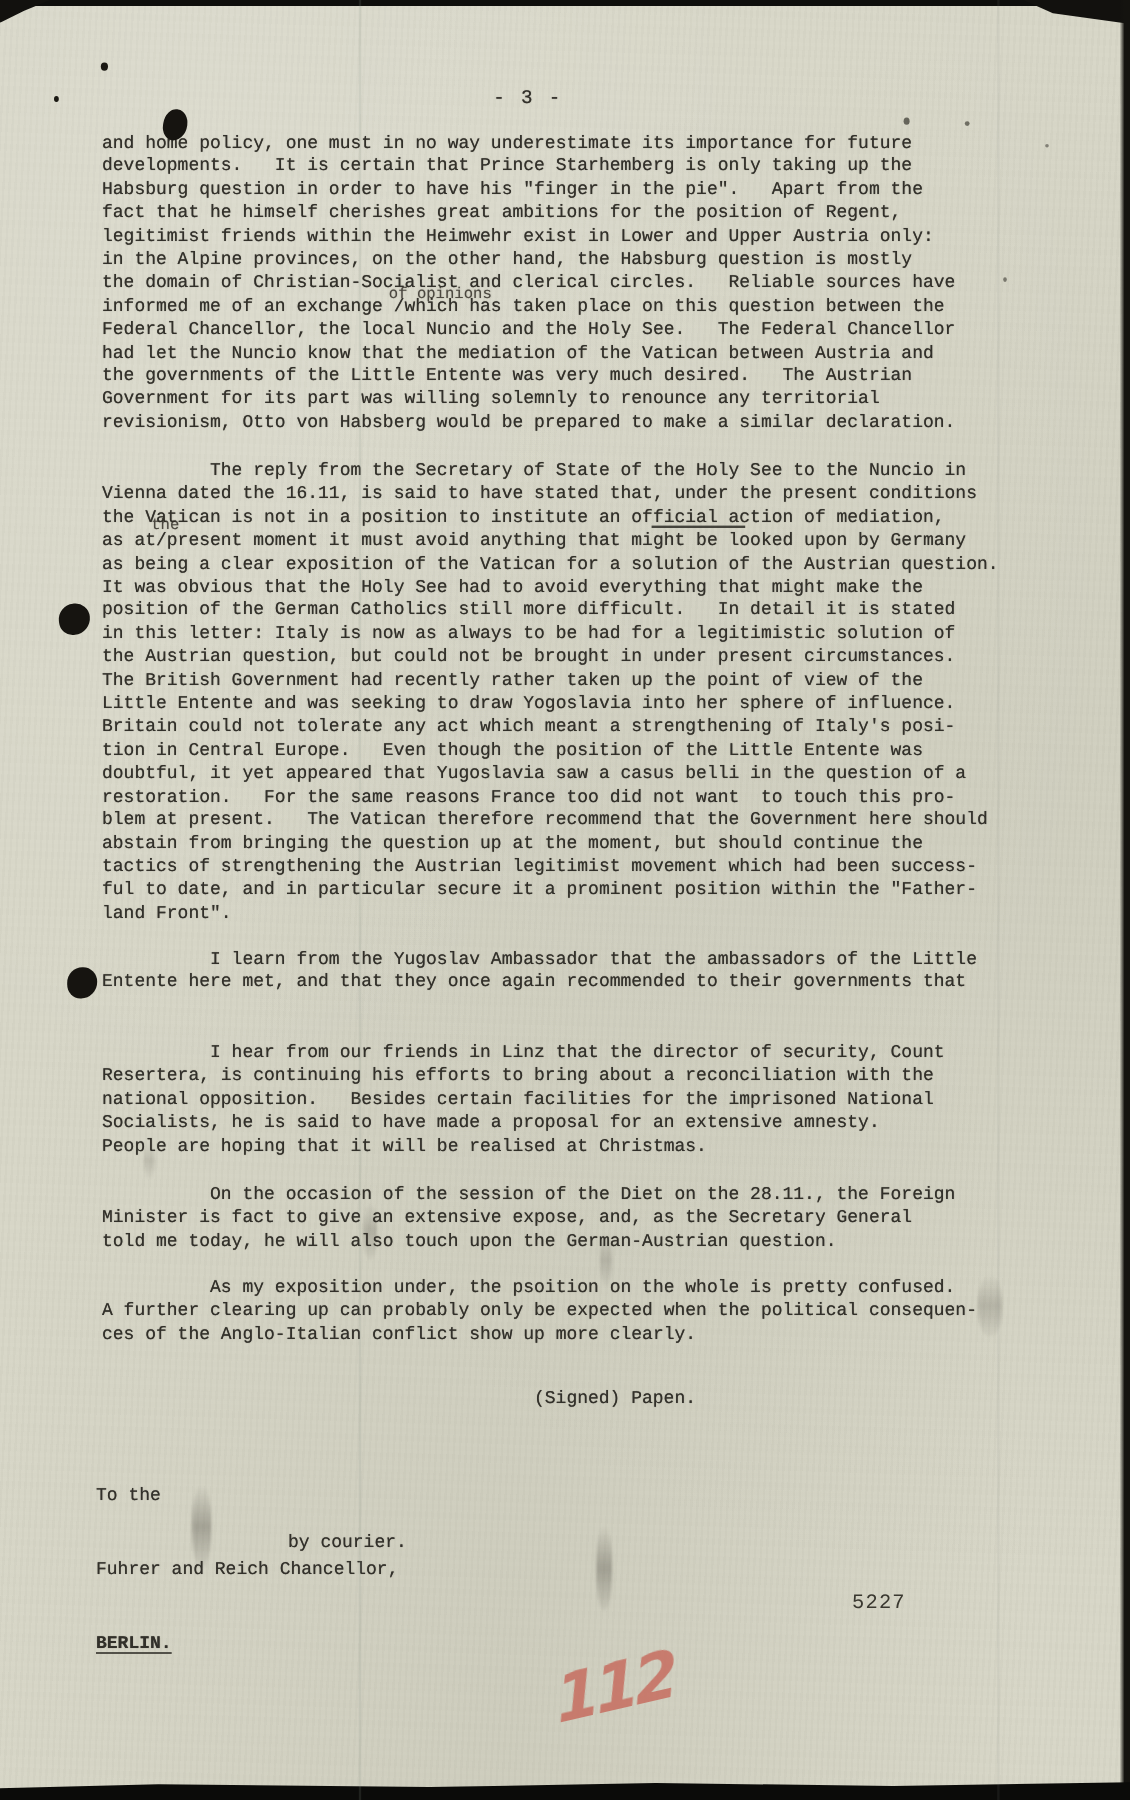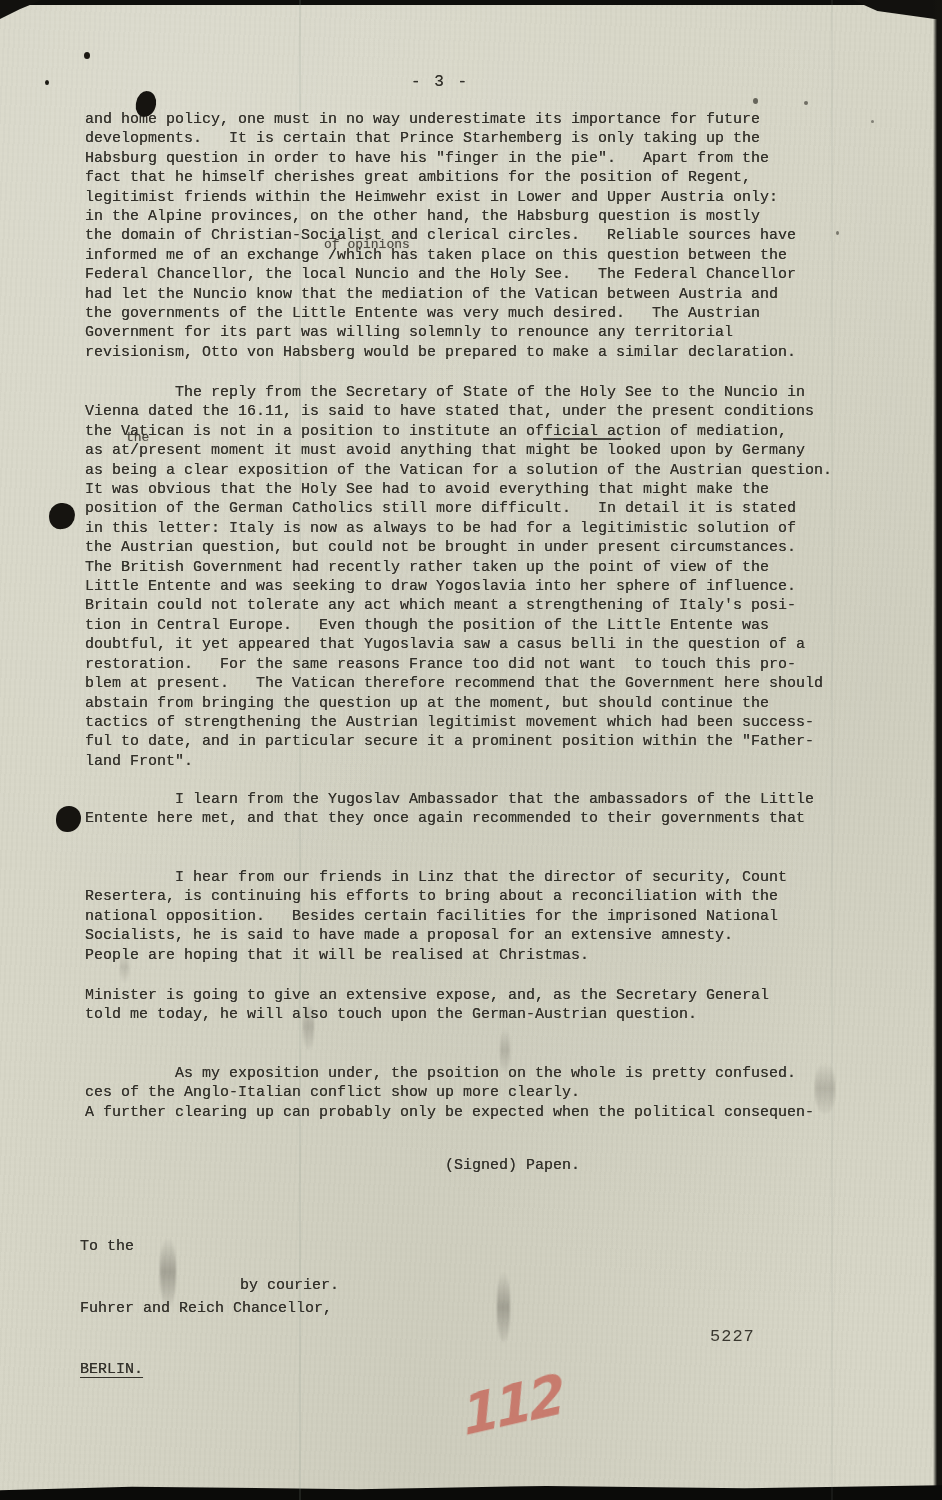--- a/index.html
+++ b/index.html
@@ -24,21 +24,21 @@
   .para{position:absolute;left:85px;width:812px;}
   .line{white-space:pre;}
   .page-number{position:absolute;top:73px;left:0;width:880px;text-align:center;
     font-size:16px;letter-spacing:2px;}
   .insertion{position:absolute;font-size:13px;color:rgba(48,45,38,0.72);
     text-shadow:0 0 0.8px rgba(48,45,38,0.5);white-space:pre;}
   .underline-mark{position:absolute;height:2px;background:rgba(44,42,36,0.85);
     filter:blur(0.3px);}
   .signature{position:absolute;top:1156px;left:445px;}
   .address{position:absolute;top:1196px;left:80px;line-height:20.5px;}
-  .address .underlined{text-decoration:underline;text-underline-offset:4px;}
+  .address .underlined{text-decoration:underline;text-underline-offset:4px;font-weight:bold;}
   .delivery{position:absolute;top:1276px;left:240px;}
   .doc-number{position:absolute;top:1327px;left:710px;font-size:17px;
     letter-spacing:1px;color:#3a3830;}
   .red-annotation{position:absolute;top:1374px;left:462px;
     font-family:"DejaVu Sans",sans-serif;font-style:italic;font-weight:bold;
     font-size:54px;color:rgba(198,105,92,0.82);letter-spacing:-4px;
     transform:rotate(-13deg) skewX(-8deg);filter:blur(0.6px);}
   
   .edge-top{position:absolute;top:0;left:0;width:942px;height:5px;background:#0e0e0c;}
   .corner-tl{position:absolute;top:0;left:0;width:42px;height:20px;background:#12110e;
@@ -64,22 +64,22 @@
 <body>
 
 <div class="page">
 
   <div class="page-number typed">- 3 -</div>
 
   <div class="para typed" style="top:110px"><div class="line">and home policy, one must in no way underestimate its importance for future</div><div class="line">developments.   It is certain that Prince Starhemberg is only taking up the</div><div class="line">Habsburg question in order to have his "finger in the pie".   Apart from the</div><div class="line">fact that he himself cherishes great ambitions for the position of Regent,</div><div class="line">legitimist friends within the Heimwehr exist in Lower and Upper Austria only:</div><div class="line">in the Alpine provinces, on the other hand, the Habsburg question is mostly</div><div class="line">the domain of Christian-Socialist and clerical circles.   Reliable sources have</div><div class="line">informed me of an exchange /which has taken place on this question between the</div><div class="line">Federal Chancellor, the local Nuncio and the Holy See.   The Federal Chancellor</div><div class="line">had let the Nuncio know that the mediation of the Vatican between Austria and</div><div class="line">the governments of the Little Entente was very much desired.   The Austrian</div><div class="line">Government for its part was willing solemnly to renounce any territorial</div><div class="line">revisionism, Otto von Habsberg would be prepared to make a similar declaration.</div></div>
   <div class="para typed" style="top:383px"><div class="line">          The reply from the Secretary of State of the Holy See to the Nuncio in</div><div class="line">Vienna dated the 16.11, is said to have stated that, under the present conditions</div><div class="line">the Vatican is not in a position to institute an official action of mediation,</div><div class="line">as at/present moment it must avoid anything that might be looked upon by Germany</div><div class="line">as being a clear exposition of the Vatican for a solution of the Austrian question.</div><div class="line">It was obvious that the Holy See had to avoid everything that might make the</div><div class="line">position of the German Catholics still more difficult.   In detail it is stated</div><div class="line">in this letter: Italy is now as always to be had for a legitimistic solution of</div><div class="line">the Austrian question, but could not be brought in under present circumstances.</div><div class="line">The British Government had recently rather taken up the point of view of the</div><div class="line">Little Entente and was seeking to draw Yogoslavia into her sphere of influence.</div><div class="line">Britain could not tolerate any act which meant a strengthening of Italy's posi-</div><div class="line">tion in Central Europe.   Even though the position of the Little Entente was</div><div class="line">doubtful, it yet appeared that Yugoslavia saw a casus belli in the question of a</div><div class="line">restoration.   For the same reasons France too did not want  to touch this pro-</div><div class="line">blem at present.   The Vatican therefore recommend that the Government here should</div><div class="line">abstain from bringing the question up at the moment, but should continue the</div><div class="line">tactics of strengthening the Austrian legitimist movement which had been success-</div><div class="line">ful to date, and in particular secure it a prominent position within the "Father-</div><div class="line">land Front".</div></div>
   <div class="para typed" style="top:790px"><div class="line">          I learn from the Yugoslav Ambassador that the ambassadors of the Little</div><div class="line">Entente here met, and that they once again recommended to their governments that</div></div>
   <div class="para typed" style="top:868px"><div class="line">          I hear from our friends in Linz that the director of security, Count</div><div class="line">Resertera, is continuing his efforts to bring about a reconciliation with the</div><div class="line">national opposition.   Besides certain facilities for the imprisoned National</div><div class="line">Socialists, he is said to have made a proposal for an extensive amnesty.</div><div class="line">People are hoping that it will be realised at Christmas.</div></div>
-  <div class="para typed" style="top:986px"><div class="line">Minister is going to give an extensive expose, and, as the Secretary General</div><div class="line">told me today, he will also touch upon the German-Austrian question.</div></div>
-  <div class="para typed" style="top:1064px"><div class="line">          As my exposition under, the psoition on the whole is pretty confused.</div><div class="line">ces of the Anglo-Italian conflict show up more clearly.</div><div class="line">A further clearing up can probably only be expected when the political consequen-</div></div>
+  <div class="para typed" style="top:986px"><div class="line">          On the occasion of the session of the Diet on the 28.11., the Foreign</div><div class="line">Minister is fact to give an extensive expose, and, as the Secretary General</div><div class="line">told me today, he will also touch upon the German-Austrian question.</div></div>
+  <div class="para typed" style="top:1064px"><div class="line">          As my exposition under, the psoition on the whole is pretty confused.</div><div class="line">A further clearing up can probably only be expected when the political consequen-</div><div class="line">ces of the Anglo-Italian conflict show up more clearly.</div></div>
 
   <div class="insertion" style="top:237px;left:324px">of opinions</div>
   <div class="insertion" style="top:430px;left:126px">the</div>
 
   <div class="underline-mark" style="top:438px;left:543px;width:78px"></div>
 
   <div class="signature typed">(Signed) Papen.</div>
 
   <div class="address typed">
     <div>To the</div>

